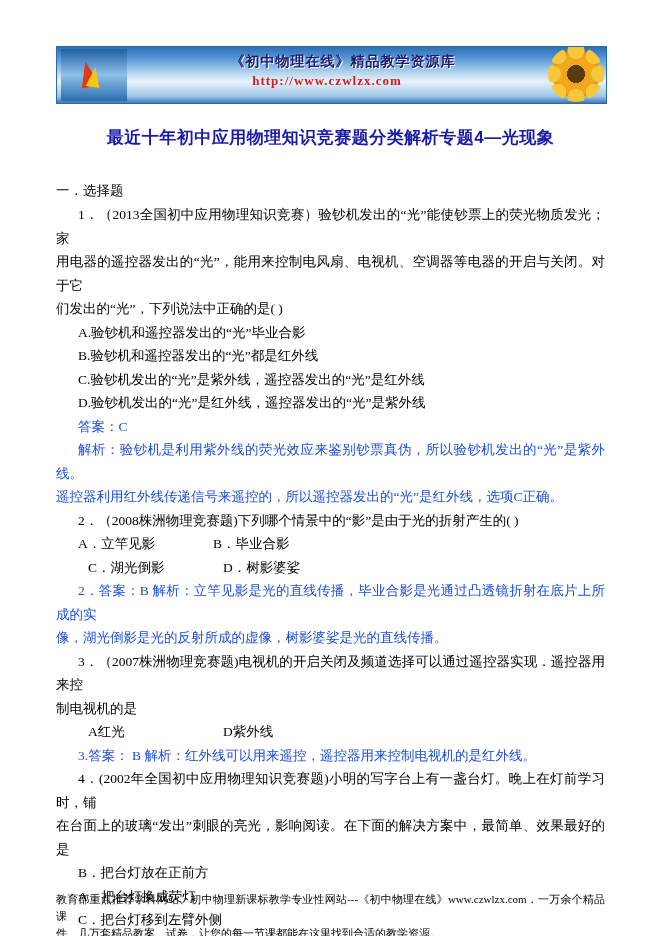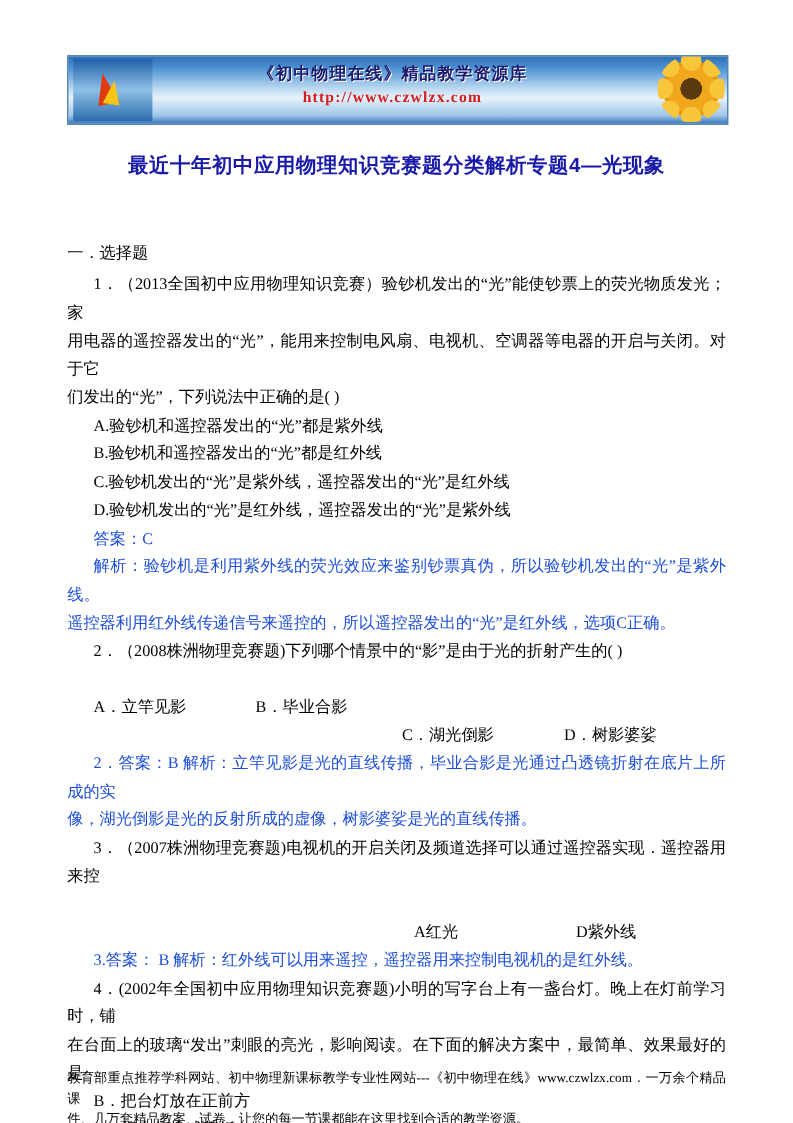--- a/index.html
+++ b/index.html
@@ -56,21 +56,21 @@
     top: 18px;
     width: 0;
     height: 0;
     border-left: 7px solid transparent;
     border-right: 7px solid transparent;
     border-bottom: 20px solid #f5c518;
     transform: rotate(8deg);
   }
   .banner-title {
     position: absolute;
-    left: 80px;
+    left: 96px;
     top: 6px;
     width: 380px;
     text-align: center;
     font-family: "Liberation Serif", serif;
     font-weight: bold;
     font-size: 14px;
     color: #1a1a6e;
     letter-spacing: 1px;
     text-shadow: 1px 1px 0 #ffffff;
   }
@@ -117,48 +117,46 @@
     margin-top: 22px;
     text-align: center;
     font-family: Liberation Sans, sans-serif;
     font-weight: bold;
     font-size: 17px;
     color: #1a1aa8;
     letter-spacing: 0.5px;
   }
   
   .section-head {
-    margin-top: 52px;
+    margin-top: 30px;
     font-size: 13.5px;
     line-height: 24px;
-    font-family: Liberation Mono, monospace;
   }
   p.line {
     margin: 0;
     font-size: 13.5px;
     line-height: 23.5px;
     text-align: justify;
   }
   p.indent2 { text-indent: 22px; }
   .red { color: #1d4ed8; }
   .opts {
     display: block;
     font-size: 13.5px;
     line-height: 23.5px;
-    margin-top: 23px;
   }
   .opt-row {
     display: flex;
     text-indent: 0;
   }
   .opt-row .c1 { width: 135px; flex: none; }
   .opt-row .c2 { width: 135px; flex: none; }
   .opt-row .c3 { width: 125px; flex: none; }
   .opt-row.pad { padding-left: 22px; }
-  .opt-row.pad2 { padding-left: 32px; justify-content: flex-end; }
+  .opt-row.pad2 { padding-left: 32px; }
   
   .footer {
     position: absolute;
     left: 56px;
     right: 56px;
     bottom: 40px;
     font-size: 11px;
     line-height: 17px;
     color: #000000;
     text-align: justify;
@@ -180,21 +178,21 @@
   </div>
 
   <div class="doc-title">最近十年初中应用物理知识竞赛题分类解析专题4—光现象</div>
 
   <div class="section-head">一．选择题</div>
 
   <div>
     <p class="line indent2">1．（2013全国初中应用物理知识竞赛）验钞机发出的“光”能使钞票上的荧光物质发光；家</p>
     <p class="line">用电器的遥控器发出的“光”，能用来控制电风扇、电视机、空调器等电器的开启与关闭。对于它</p>
     <p class="line">们发出的“光”，下列说法中正确的是(    )</p>
-    <p class="line indent2">A.验钞机和遥控器发出的“光”都是紫外线</p>
+    <p class="line indent2">A.验钞机和遥控器发出的“光”毕业合影</p>
     <p class="line indent2">B.验钞机和遥控器发出的“光”都是红外线</p>
     <p class="line indent2">C.验钞机发出的“光”是紫外线，遥控器发出的“光”是红外线</p>
     <p class="line indent2">D.验钞机发出的“光”是红外线，遥控器发出的“光”是紫外线</p>
     <p class="line indent2 red">答案：C</p>
     <p class="line indent2 red">解析：验钞机是利用紫外线的荧光效应来鉴别钞票真伪，所以验钞机发出的“光”是紫外线。</p>
     <p class="line red">遥控器利用红外线传递信号来遥控的，所以遥控器发出的“光”是红外线，选项C正确。</p>
   </div>
 
   <div>
     <p class="line indent2">2．（2008株洲物理竞赛题)下列哪个情景中的“影”是由于光的折射产生的(    )</p>
@@ -207,20 +205,21 @@
         <span class="c1">C．湖光倒影</span>
         <span class="c2">D．树影婆娑</span>
       </div>
     </div>
     <p class="line indent2 red">2．答案：B 解析：立竿见影是光的直线传播，毕业合影是光通过凸透镜折射在底片上所成的实</p>
     <p class="line red">像，湖光倒影是光的反射所成的虚像，树影婆娑是光的直线传播。</p>
   </div>
 
   <div>
     <p class="line indent2">3．（2007株洲物理竞赛题)电视机的开启关闭及频道选择可以通过遥控器实现．遥控器用来控</p>
+    <p class="line">制电视机的是</p>
     <div class="opts">
       <div class="opt-row pad2">
         <span class="c1">A红光</span>
         <span class="c3">D紫外线</span>
       </div>
     </div>
     <p class="line indent2 red">3.答案：  B 解析：红外线可以用来遥控，遥控器用来控制电视机的是红外线。</p>
   </div>
 
   <div>

